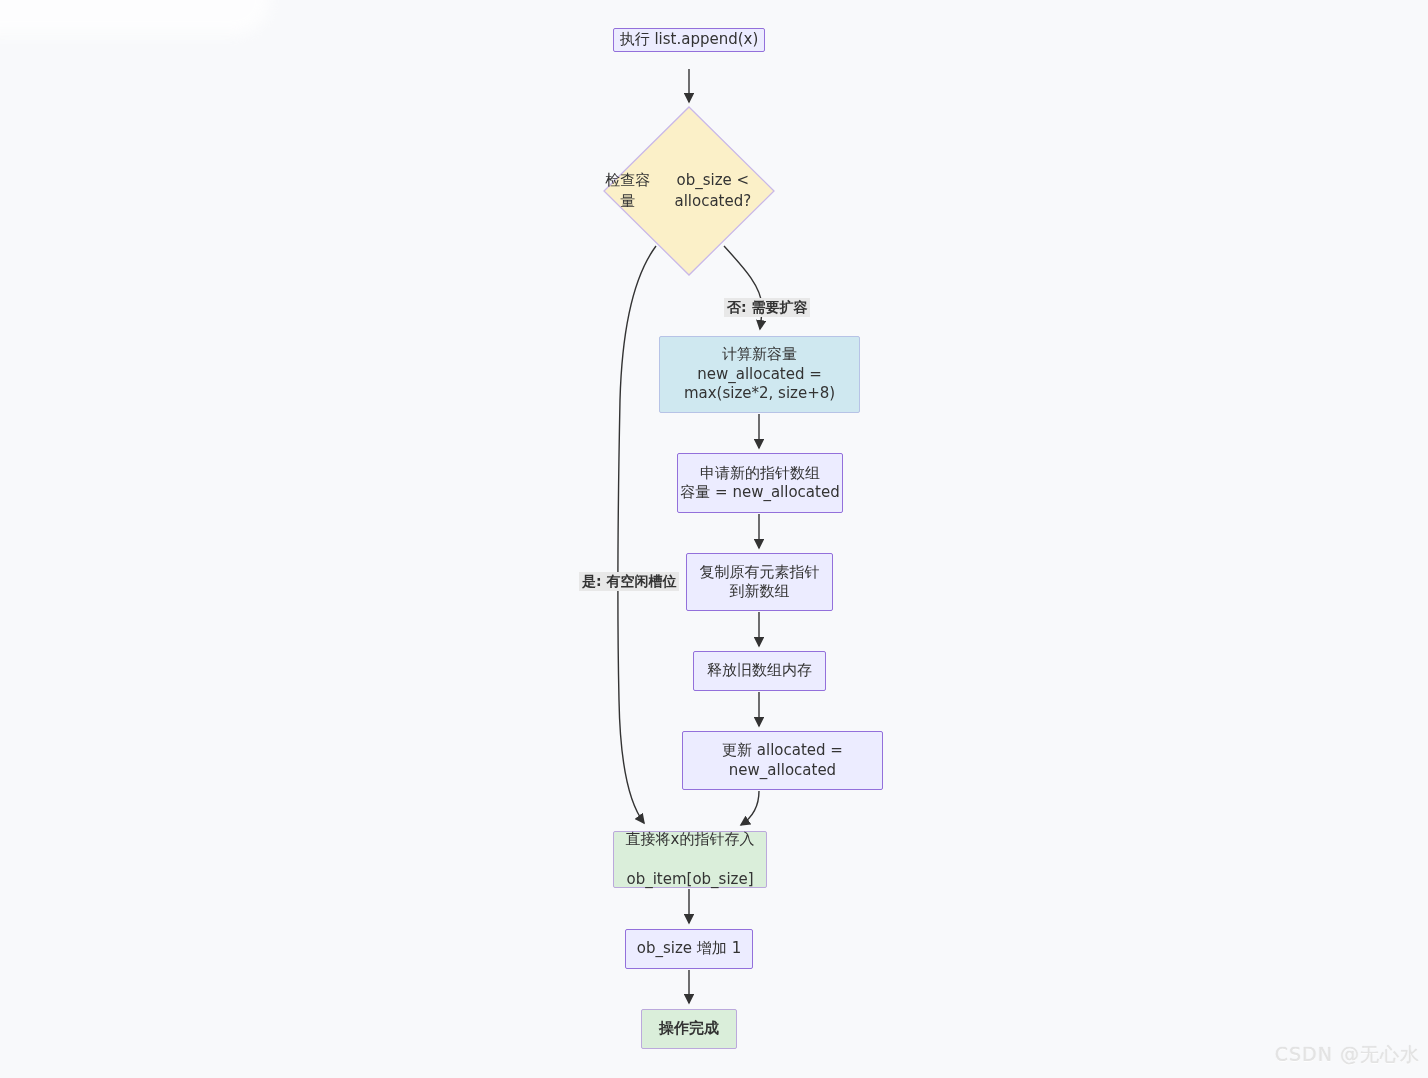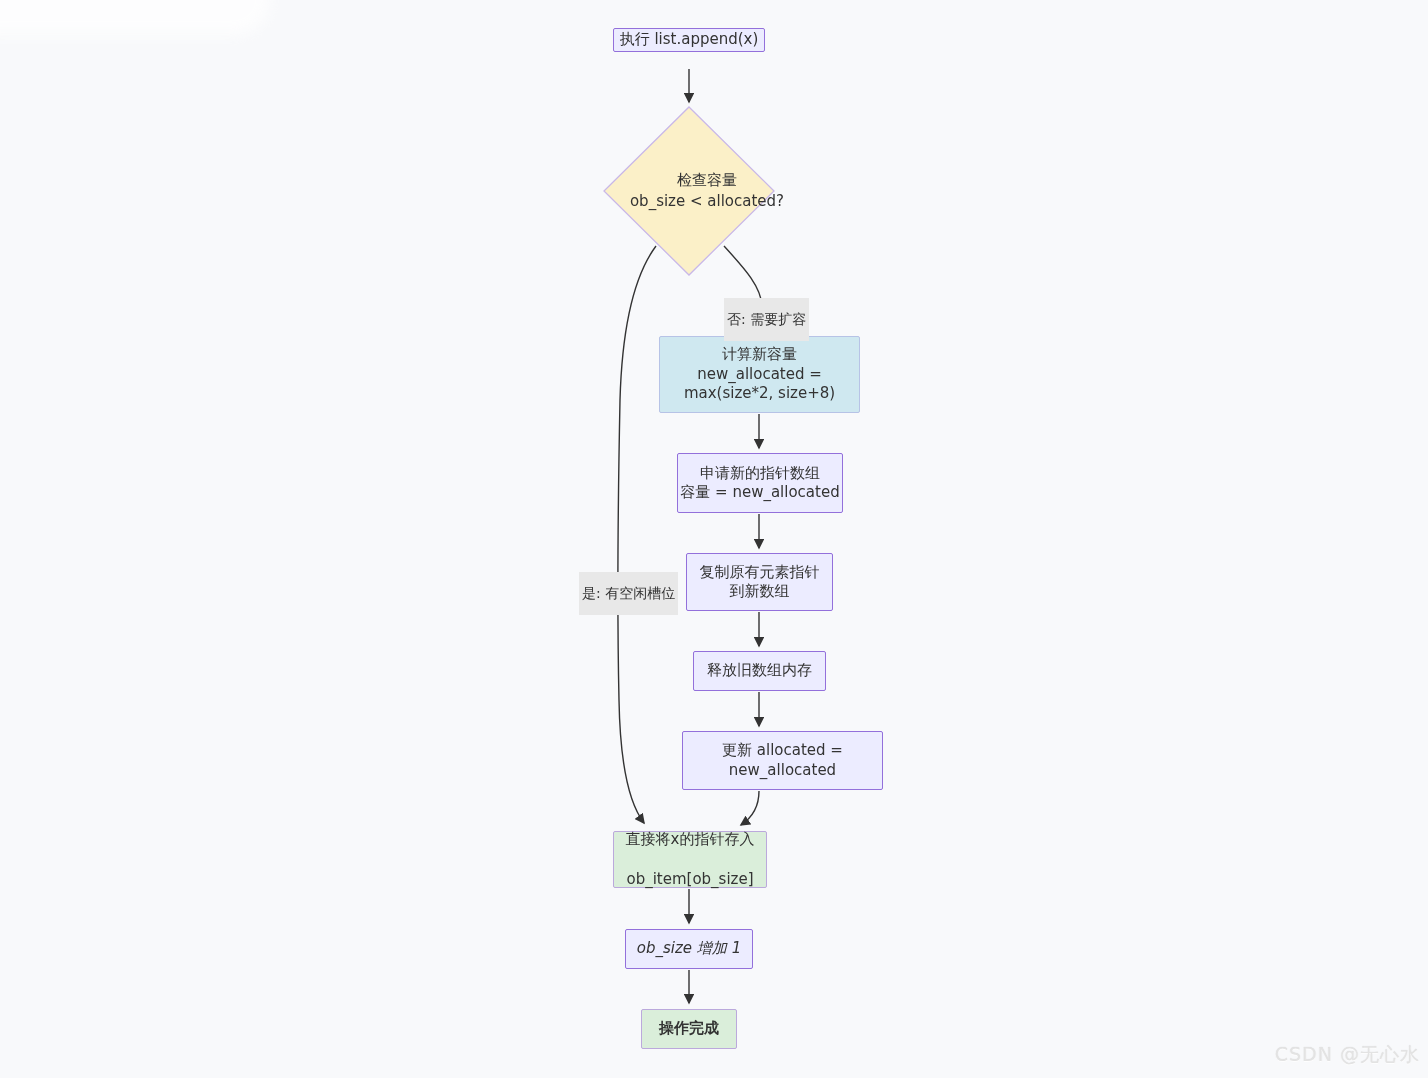--- a/index.html
+++ b/index.html
@@ -29,27 +29,27 @@
   .arrowhead{fill:var(--edge);}
   .node{
     position:absolute;z-index:2;
     display:flex;flex-direction:column;align-items:center;justify-content:center;
     background:var(--node-fill);border:1px solid var(--node-border);border-radius:2px;
     font-size:15px;line-height:19.5px;text-align:center;color:var(--text);
   }
   .node.calc{background:var(--calc-fill);border-color:var(--calc-border);}
   .node.success{background:var(--success-fill);border-color:var(--success-border);}
   .diamond-text{
-    position:absolute;z-index:2;display:flex;flex-direction:column;align-items:center;
+    position:absolute;z-index:2;display:flex;flex-direction:row;align-items:center;
     justify-content:center;text-align:center;font-size:15px;line-height:21px;color:var(--text);
-    background:transparent;border:none;margin-left:18px;
+    background:transparent;border:none;
   }
   .edge-label{
     position:absolute;z-index:3;background:var(--label-bg);
-    font-size:14px;line-height:17px;padding:13px 3px;color:var(--text);white-space:nowrap;
+    font-size:14px;line-height:17px;padding:1px 3px;color:var(--text);white-space:nowrap;font-weight:bold;
   }
   .watermark{
     position:absolute;right:8px;bottom:10px;z-index:4;
     font-size:19px;color:var(--watermark);letter-spacing:1px;
     text-shadow:0 1px 1px #ffffff,0 0 1px #cfcfcf;
   }
 </style>
 </head>
 <body>
 
@@ -117,21 +117,21 @@
 <div class="node" style="left:659px;top:731px;width:201px;height:59px;margin-left:23px;">
   <span>更新 allocated =</span>
   <span>new_allocated</span>
 </div>
 
 <div class="node success" style="left:613px;top:831px;width:154px;height:57px;gap:20px;">
   <span>直接将x的指针存入</span>
   <span>ob_item[ob_size]</span>
 </div>
 
-<div class="node" style="left:625px;top:929px;width:128px;height:40px;font-style:italic;">
+<div class="node" style="left:625px;top:929px;width:128px;height:40px;">
   <span>ob_size 增加 1</span>
 </div>
 
 <div class="node success" style="left:641px;top:1009px;width:96px;height:40px;font-weight:bold;">
   <span>操作完成</span>
 </div>
 
 <div class="edge-label" style="left:724px;top:298px;">否: 需要扩容</div>
 <div class="edge-label" style="left:579px;top:572px;">是: 有空闲槽位</div>
 

